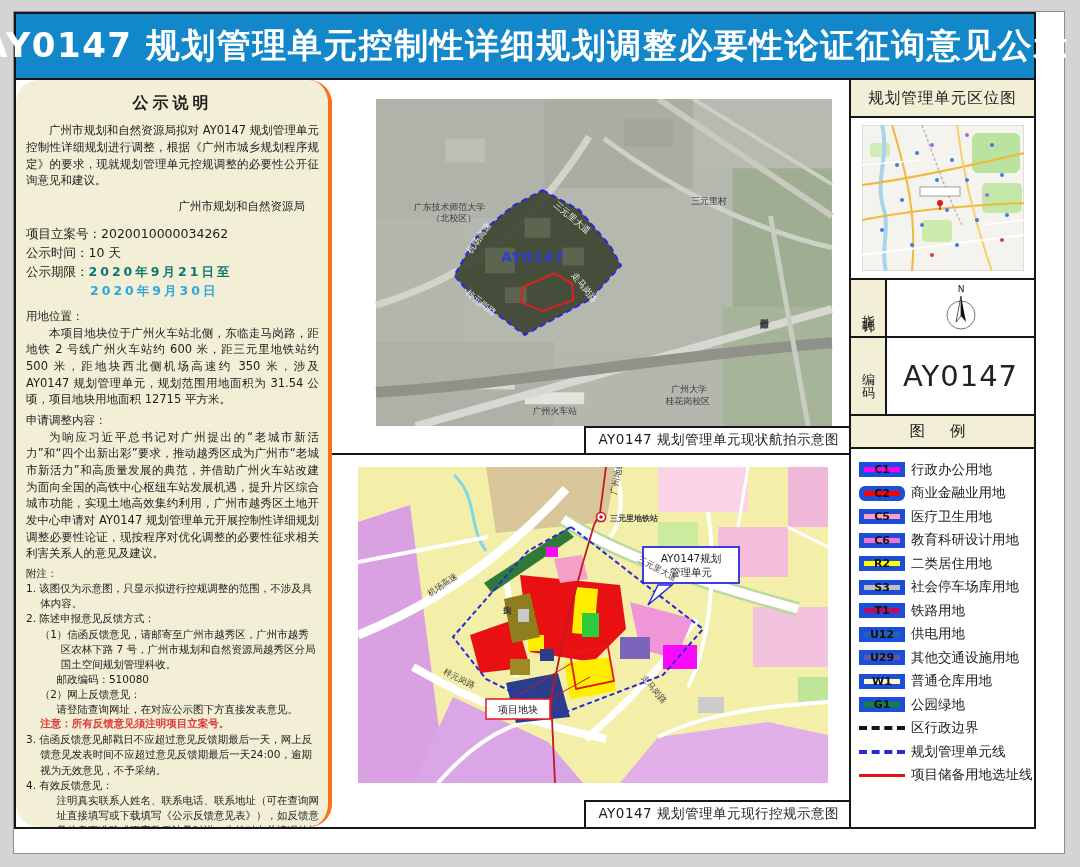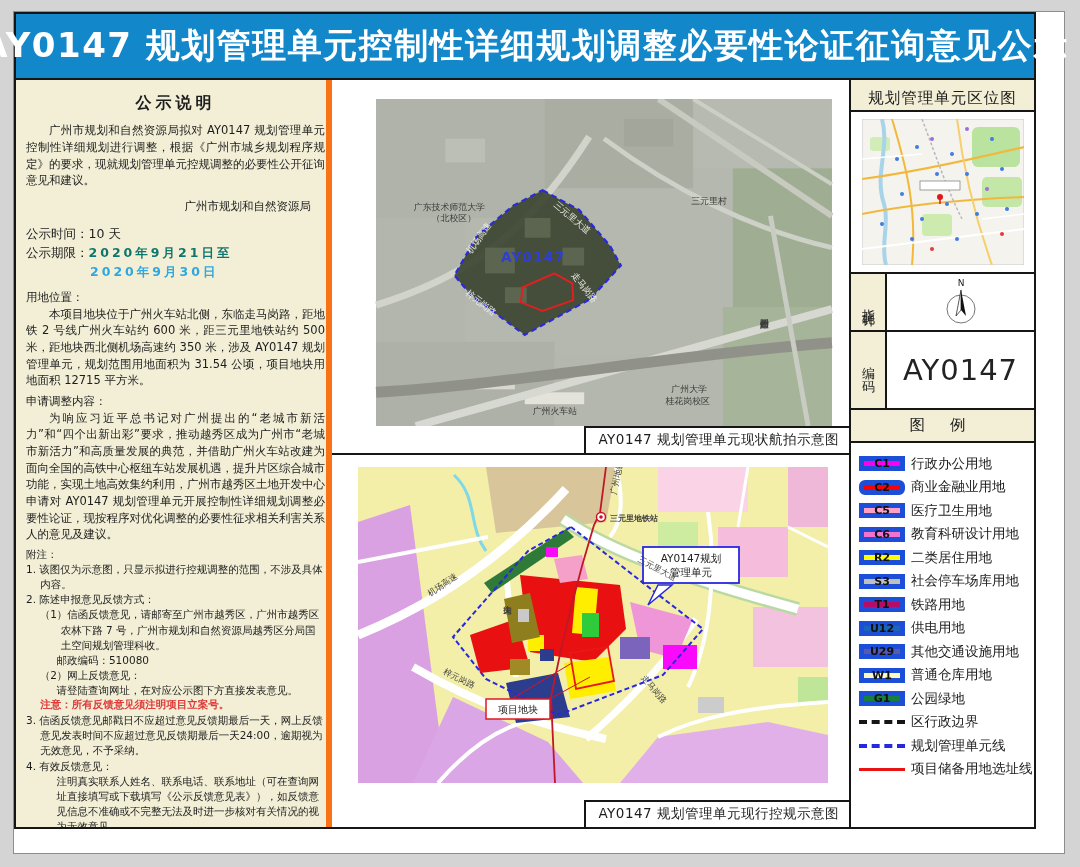--- a/index.html
+++ b/index.html
@@ -5,21 +5,21 @@
   html,body{margin:0;padding:0;}
   body{width:1080px;height:867px;background:#cfcfcf;font-family:"DejaVu Sans","Liberation Sans",sans-serif;color:#1c1c1c;}
   .page{position:relative;width:1080px;height:867px;background:#d4d4d4;overflow:hidden;}
   .mat{position:absolute;left:13px;top:11px;width:1052px;height:843px;background:#ffffff;border:1px solid #8d8d8d;box-sizing:border-box;}
   .sheet{position:absolute;left:14px;top:12px;width:1022px;height:817px;border:2px solid #161616;box-sizing:border-box;display:flex;flex-direction:column;background:#fff;}
   
   .title-bar{height:64px;flex:0 0 64px;border-bottom:2px solid #161616;display:flex;align-items:center;justify-content:center;background:#1287CA;}
   .title-text{color:#ffffff;font-size:34px;font-weight:bold;letter-spacing:1.5px;white-space:nowrap;}
   
   .cols{flex:1;display:flex;min-height:0;}
-  .left-col{width:316px;flex:0 0 316px;border-right:6px solid #f97316;background:#F2EFD6;box-sizing:border-box;padding:9px 1px 6px 10px;font-size:11.5px;line-height:1.45;overflow:hidden;}
+  .left-col{width:316px;flex:0 0 316px;border-right:4px solid #f97316;background:#F2EFD6;box-sizing:border-box;padding:9px 9px 6px 10px;font-size:11.5px;line-height:1.45;overflow:hidden;border-radius:23px;}
   .notice-heading{text-align:center;font-size:16px;font-weight:bold;margin:2px 0 8px 0;letter-spacing:4px;}
   .para{text-indent:2em;margin:0 0 4px 0;text-align:justify;}
   .signature{text-align:right;padding-right:14px;margin:9px 0 10px 0;}
   .case-block{font-size:12.5px;margin-bottom:8px;}
   .case-line{margin:1px 0;}
   .spaced{letter-spacing:3px;font-weight:bold;}
   .period2{padding-left:64px;}
   .sec-head{margin:2px 0 0 0;}
   .notes{font-size:10.5px;line-height:1.44;margin-top:2px;}
   .notes div{margin:0;}
@@ -30,21 +30,21 @@
   
   .mid-col{flex:1;display:flex;flex-direction:column;background:#ffffff;min-width:0;}
   .fig{display:flex;flex-direction:column;position:relative;}
   .fig1{height:375px;flex:0 0 375px;border-bottom:2px solid #161616;box-sizing:border-box;}
   .fig2{flex:1;}
   .map-aerial{margin:19px 16px 0 42px;}
   .map-plan{margin:12px 14px 0 26px;}
   .caption{margin-top:auto;align-self:flex-end;border-left:2px solid #161616;border-top:2px solid #161616;padding:3px 10px 4px 12px;font-size:13.5px;letter-spacing:0.5px;background:#fff;}
   
   .right-col{width:183px;flex:0 0 183px;border-left:2px solid #161616;display:flex;flex-direction:column;background:#fff;}
-  .rc-header{background:#F2EFD6;border-bottom:2px solid #161616;text-align:center;font-size:15.5px;padding:8px 0 1px 0;letter-spacing:1px;}
+  .rc-header{background:#F2EFD6;border-bottom:2px solid #161616;text-align:center;font-size:15.5px;padding:8px 0 7px 0;letter-spacing:1px;}
   .rc-map{height:160px;flex:0 0 160px;border-bottom:2px solid #161616;display:flex;align-items:center;justify-content:center;}
   .rc-row{display:flex;border-bottom:2px solid #161616;}
   .rc-compass{height:56px;flex:0 0 56px;}
   .rc-code{height:76px;flex:0 0 76px;}
   .rc-side{width:34px;flex:0 0 34px;background:#F2EFD6;border-right:2px solid #161616;display:flex;align-items:center;justify-content:center;}
   .v-label{writing-mode:vertical-rl;text-orientation:upright;font-size:13px;letter-spacing:3px;}
   .v-label-wide{writing-mode:vertical-rl;text-orientation:upright;font-size:13px;letter-spacing:14px;}
   .rc-main{flex:1;display:flex;align-items:center;justify-content:center;background:#fff;}
   .code-value{font-size:29px;letter-spacing:1px;color:#222;}
   .rc-legend-header{background:#F2EFD6;border-bottom:2px solid #161616;text-align:center;font-size:15.5px;padding:5px 0;letter-spacing:10px;}
@@ -72,20 +72,23 @@
 
     <div class="cols">
 
       <div class="left-col">
         <div class="notice-heading">公示说明</div>
         <p class="para">广州市规划和自然资源局拟对 AY0147 规划管理单元控制性详细规划进行调整，根据《广州市城乡规划程序规定》的要求，现就规划管理单元控规调整的必要性公开征询意见和建议。</p>
         <div class="signature">广州市规划和自然资源局</div>
 
         <div class="case-block">
           <div class="case-line">
+            <span>项目立案号：</span><span>2020010000034262</span>
+          </div>
+          <div class="case-line">
             <span>公示时间：</span><span>10 天</span>
           </div>
           <div class="case-line">
             <span>公示期限：</span><span class="spaced" style="color: #0f766e;">2020年9月21日至</span>
           </div>
           <div class="case-line period2 spaced" style="color: rgb(47, 167, 224);">2020年9月30日</div>
         </div>
 
         <div class="sec-head">用地位置：</div>
         <p class="para">本项目地块位于广州火车站北侧，东临走马岗路，距地铁 2 号线广州火车站约 600 米，距三元里地铁站约 500 米，距地块西北侧机场高速约 350 米，涉及 AY0147 规划管理单元，规划范围用地面积为 31.54 公顷，项目地块用地面积 12715 平方米。</p>

